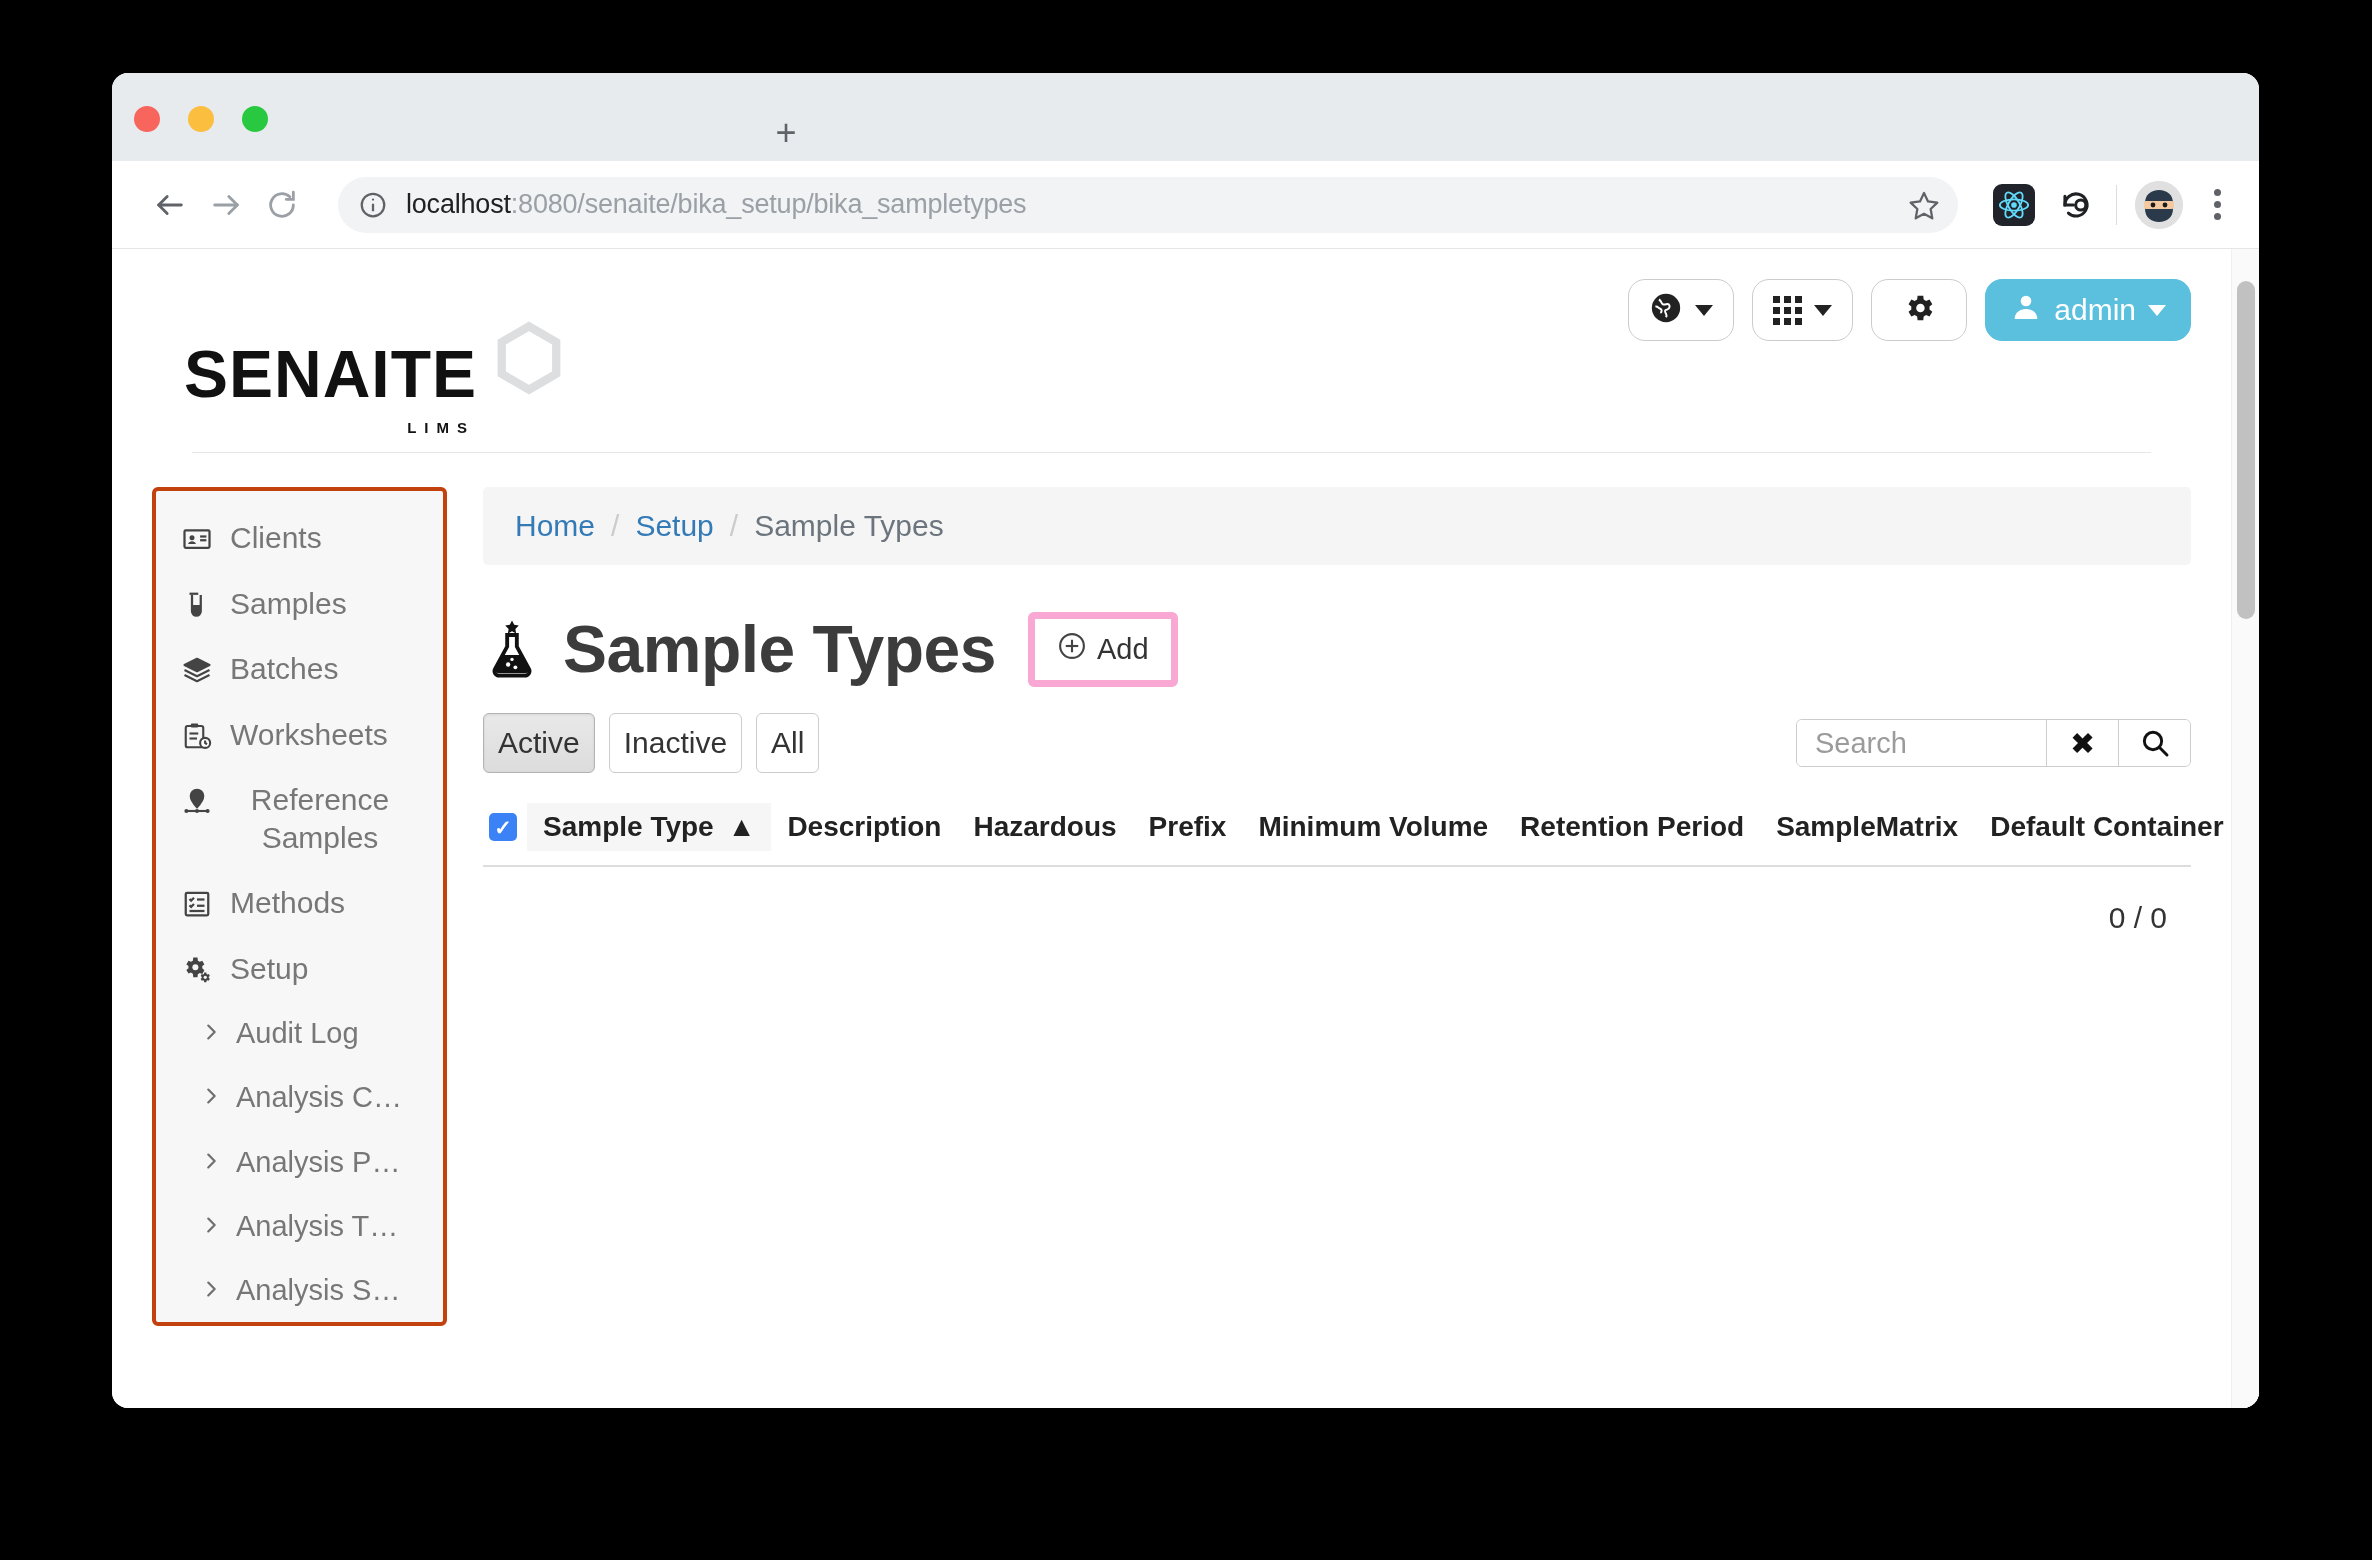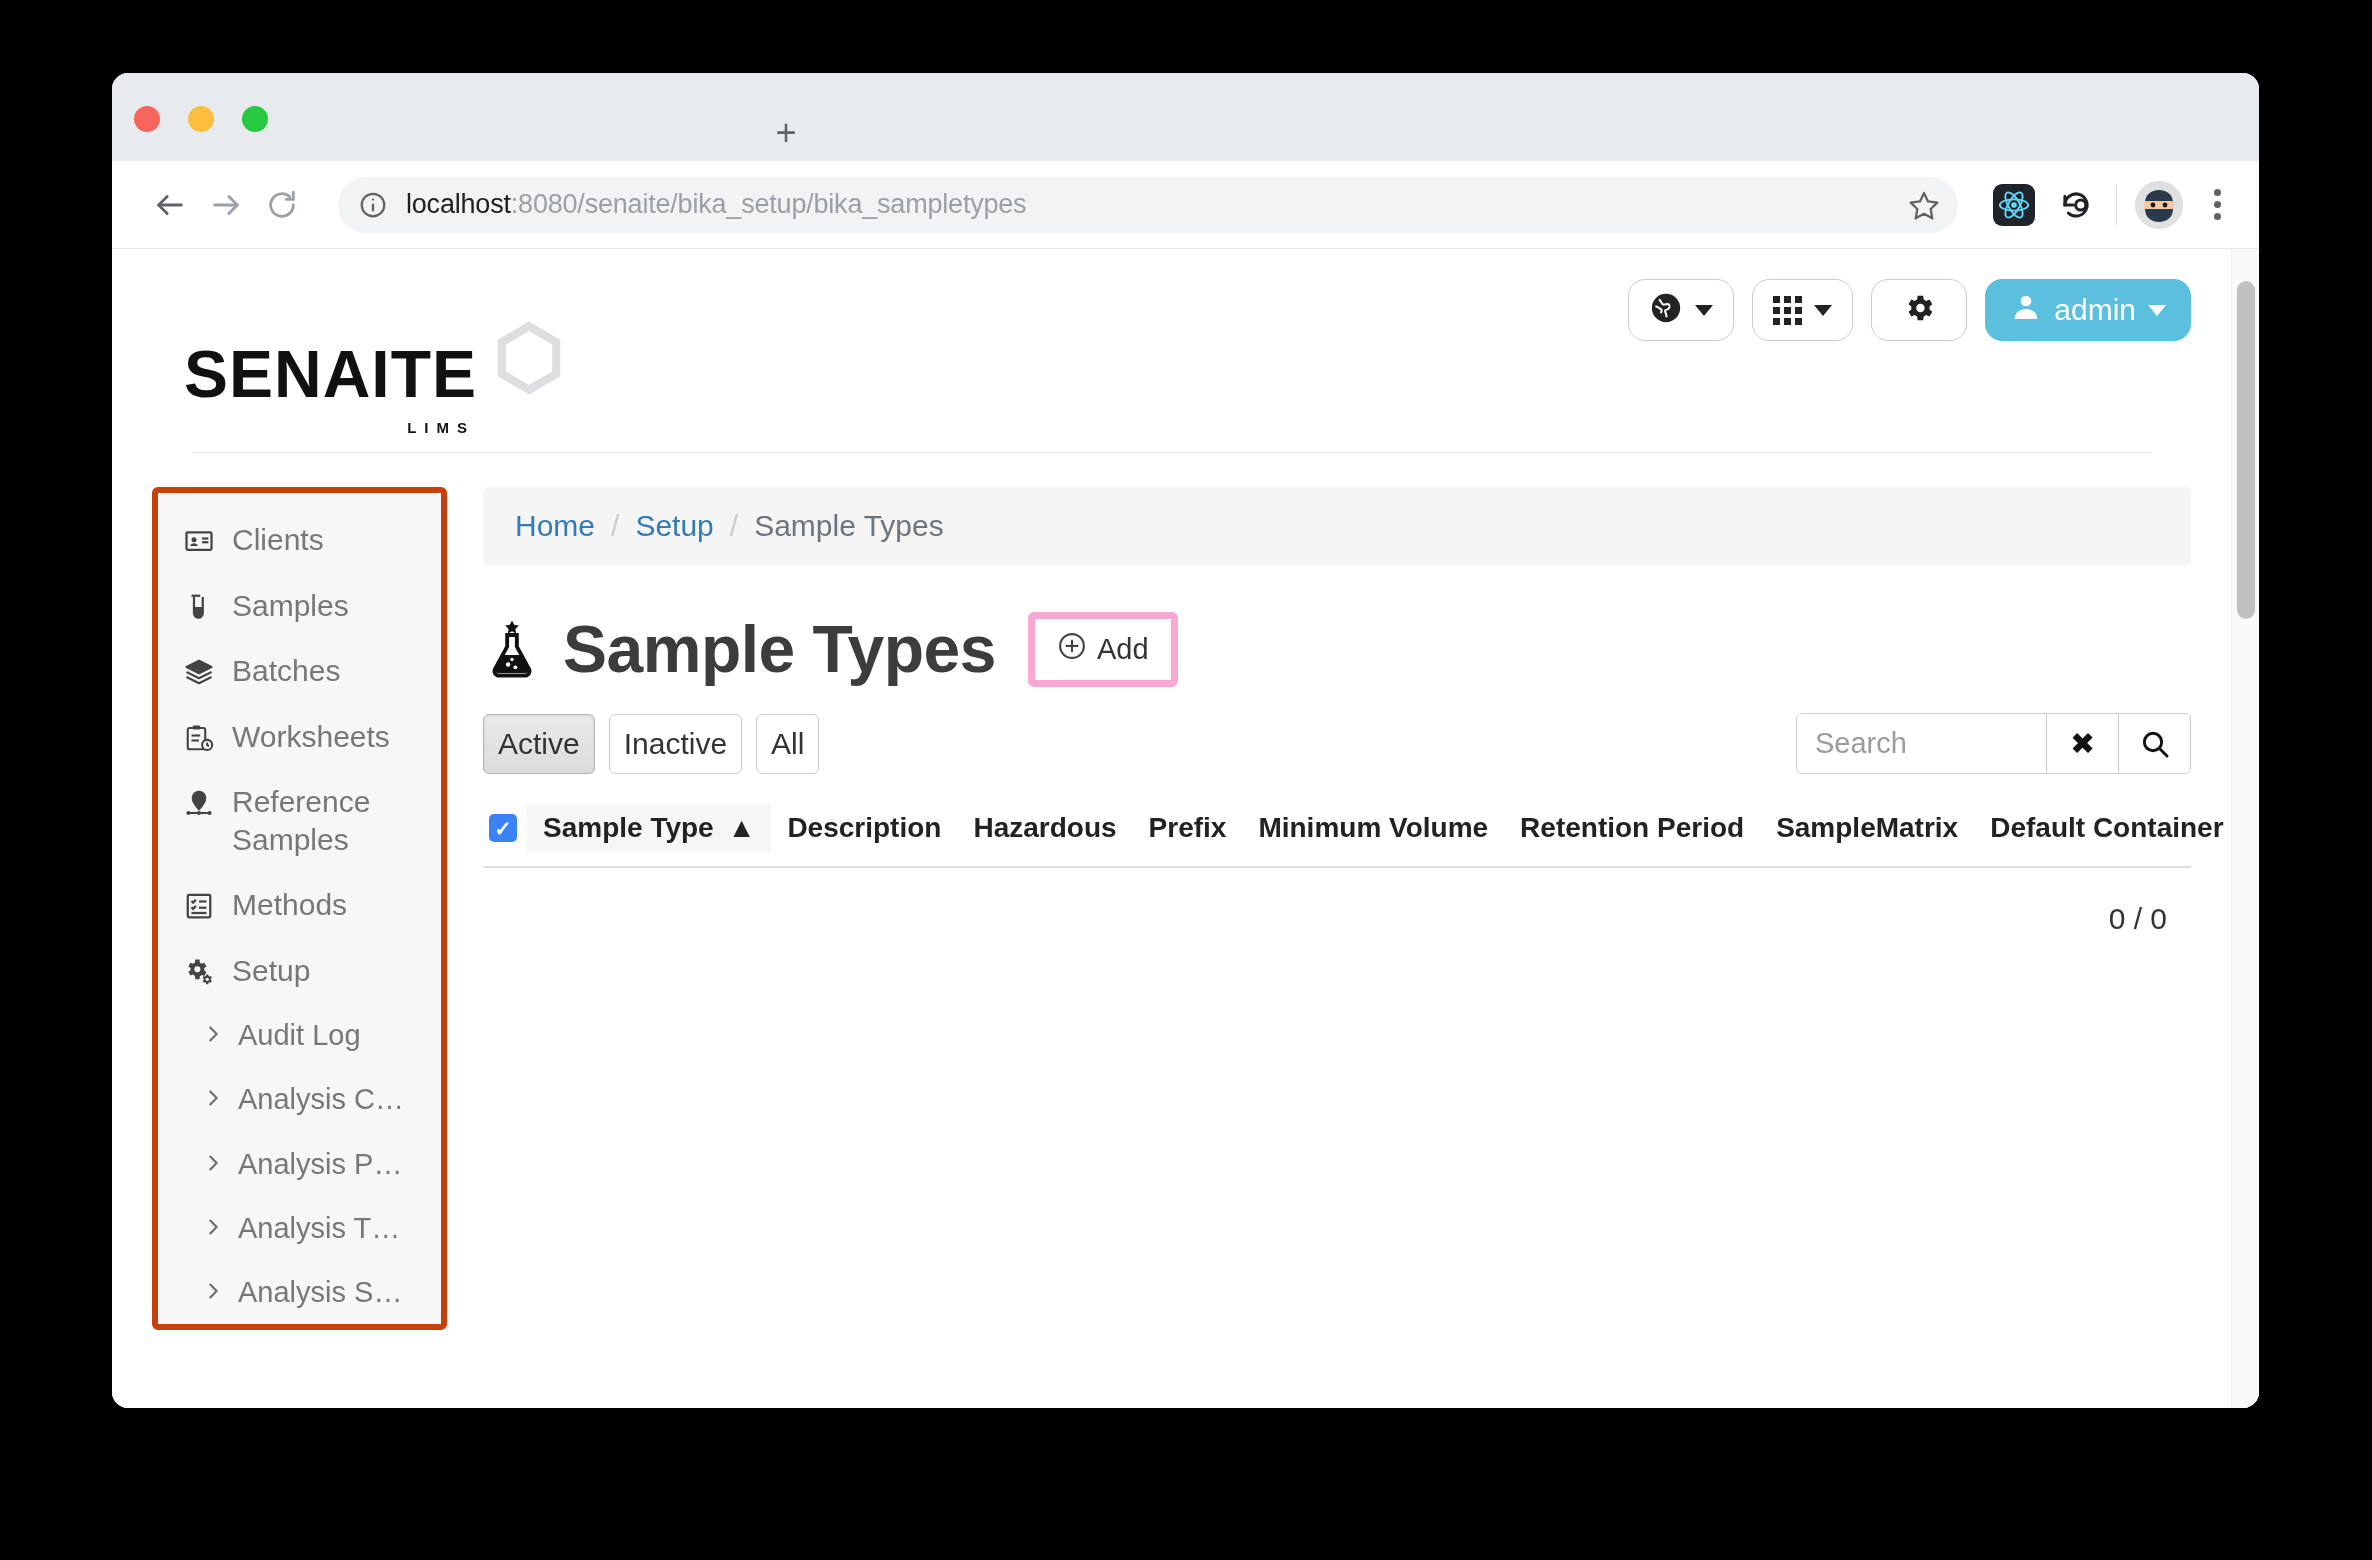--- a/index.html
+++ b/index.html
@@ -223,23 +223,24 @@
     display: flex;
     padding: 34px 40px 0 40px;
     gap: 36px;
     align-items: flex-start;
   }
 
   
   .sidebar {
     width: 295px; flex: 0 0 295px;
     background: #f7f7f7;
-    border: 6px solid #c2410c;
+    border: 4px solid #c2410c;
     border-radius: 6px;
     padding: 14px 17px 0 0;
+    text-align: center;
   }
   .nav-item {
     display: flex; align-items: flex-start; gap: 16px;
     padding: 14px 16px 14px 24px;
     color: #777;
     font-size: 30px;
     line-height: 1.25;
   }
   .nav-item .nav-ico {
     flex: 0 0 34px; width: 34px; height: 34px;
@@ -301,21 +302,21 @@
   .fbtn.active {
     background: linear-gradient(#e9e9e9, #dcdcdc);
     border-color: #b3b3b3;
     box-shadow: inset 0 1px 3px rgba(0,0,0,0.08);
   }
   .search-group {
     margin-left: auto;
     display: flex; align-items: stretch;
     border: 1px solid #ccc; border-radius: 6px;
     overflow: hidden;
-    height: 61px;
+    height: 48px;
   }
   .search-input {
     width: 249px;
     border: none; outline: none;
     padding: 0 18px;
     font-size: 29px; color: #333;
     font-family: "Liberation Sans", sans-serif;
   }
   .search-input::placeholder { color: #9b9b9b; }
   .sbtn {

